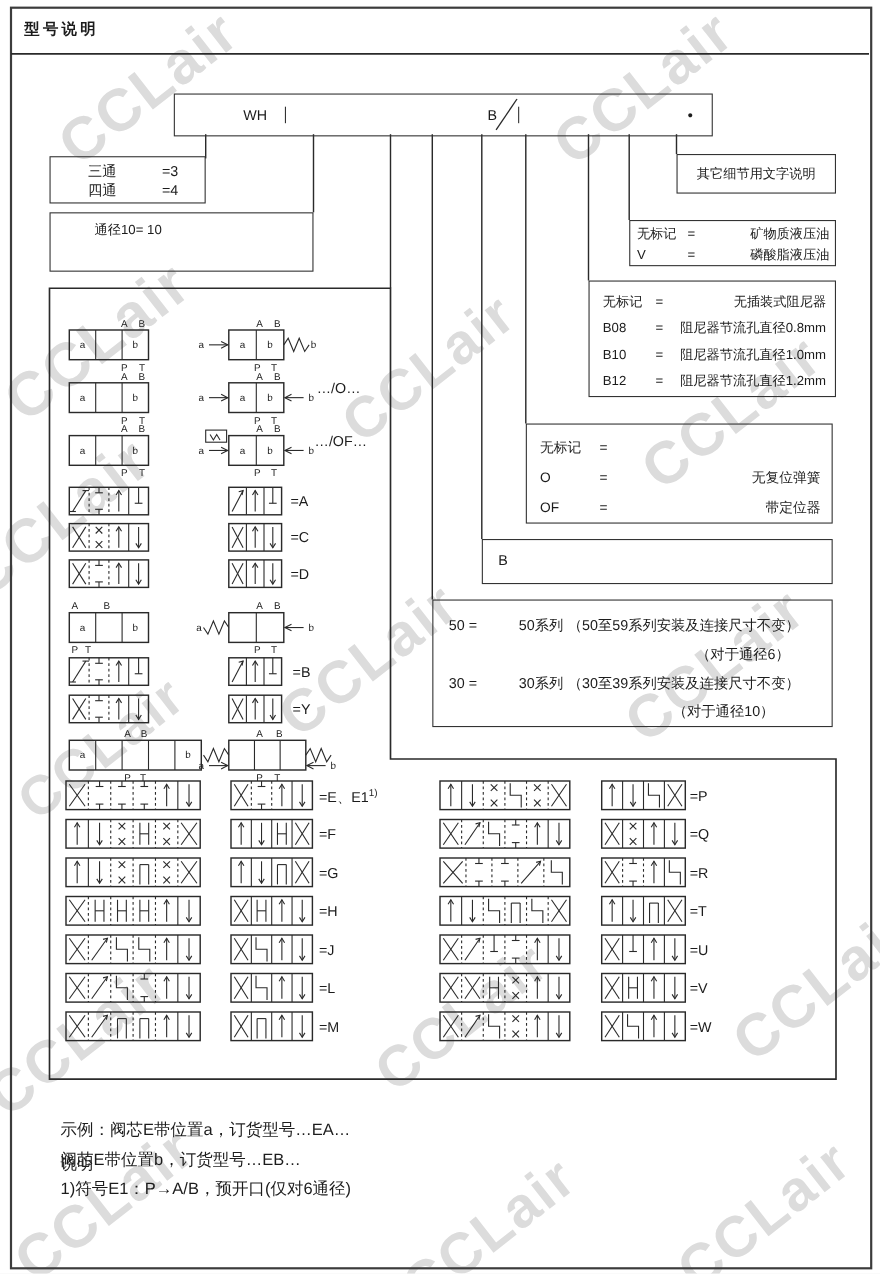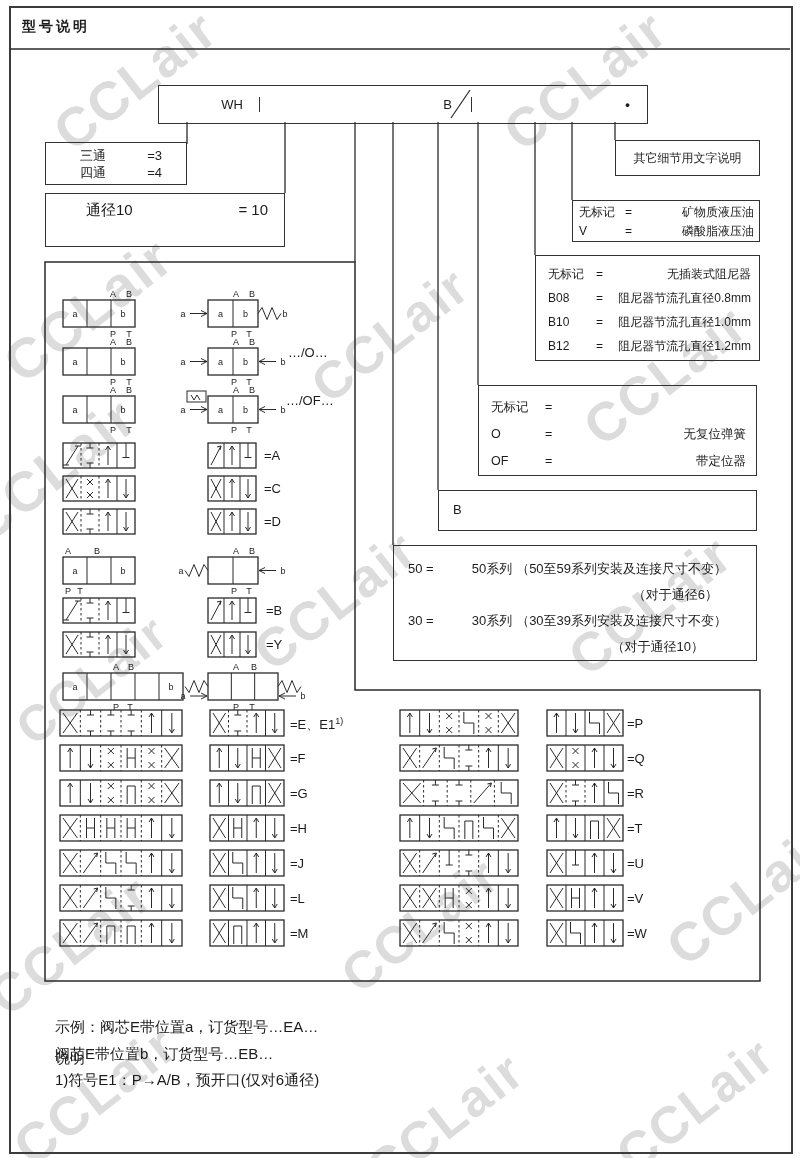--- a/index.html
+++ b/index.html
@@ -772,21 +772,21 @@
       <span>三通</span>
       <span>=3</span>
     </div>
     <div class="lgrow" style="padding:0 24px 0 34px;line-height:17px;justify-content:space-between;font-size:13px;">
       <span>四通</span>
       <span>=4</span>
     </div>
   </div>
 
   <div class="lg" style="left:45px;top:193px;width:240px;height:54px;padding-top:4px;">
-    <div class="lgrow" style="padding:0 16px 0 40px;line-height:23px;justify-content:space-between;font-size:15px;">
+    <div class="lgrow" style="padding:0 16px 0 40px;line-height:23px;justify-content:flex-start;font-size:12px;">
       <span>通径10</span>
       <span>=  10</span>
     </div>
   </div>
 
   <div class="lg" style="left:615px;top:140px;width:145px;height:36px;display:flex;align-items:center;justify-content:center;">
     <span>其它细节用文字说明</span>
   </div>
 
   <div class="lg" style="left:572px;top:200px;width:188px;height:42px;padding:2px 5px 0 6px;">

